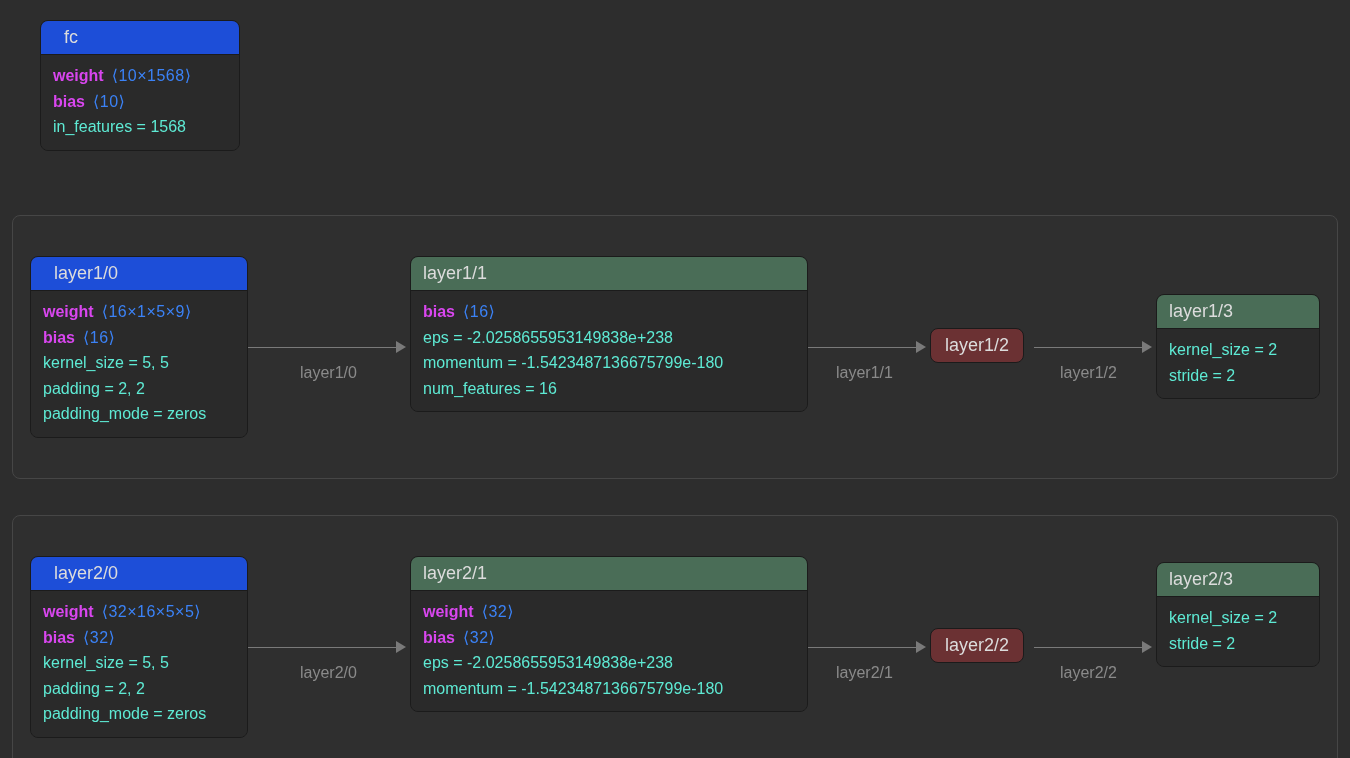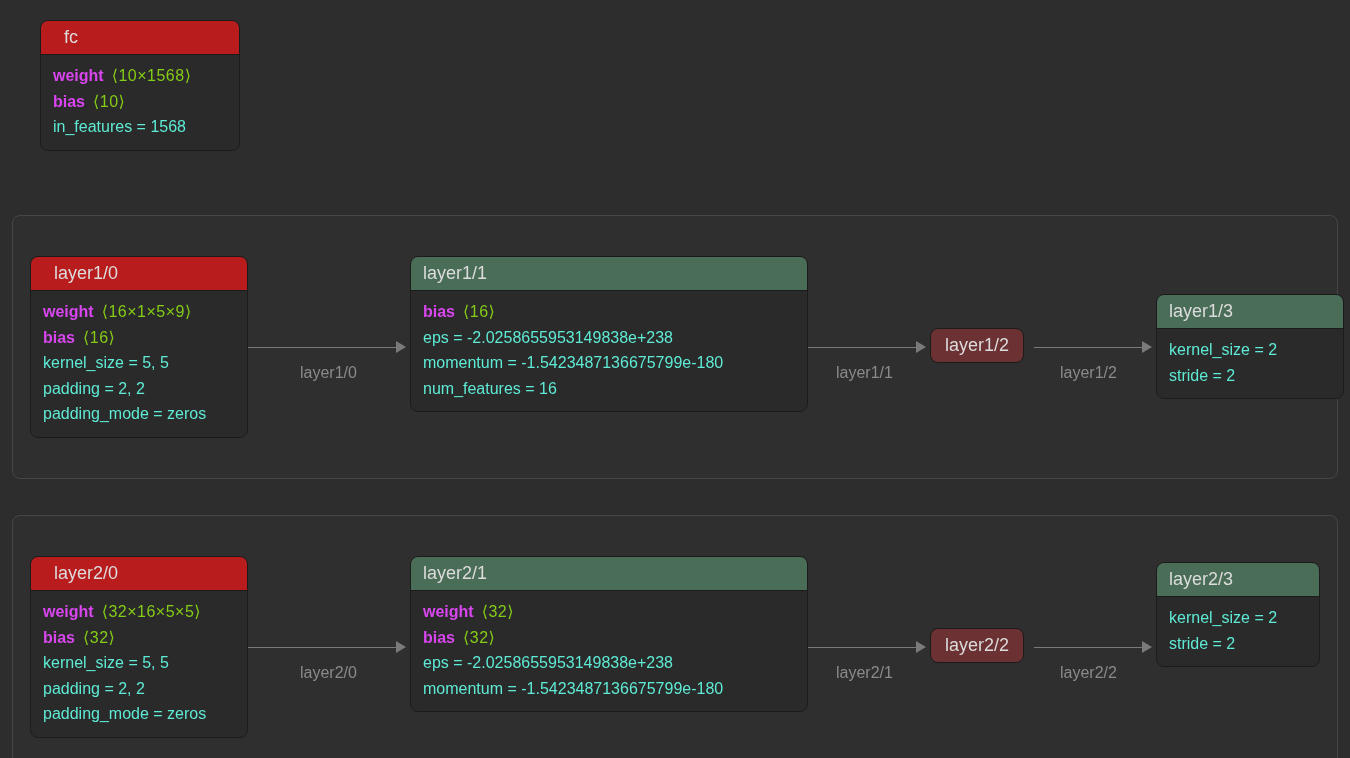--- a/index.html
+++ b/index.html
@@ -26,33 +26,33 @@
     overflow: hidden;
     border: 1px solid #1b1b1b;
     background: #2a2a2a;
   }
   .node-header {
     padding: 6px 12px 6px 12px;
     font-size: 18px;
     font-weight: 400;
     color: #dcdcdc;
   }
-  .hdr-blue   { background: #b91c1c; padding-left: 23px; }
+  .hdr-blue   { background: #1d4ed8; padding-left: 23px; }
   .hdr-green  { background: #4a6d57; }
   .hdr-maroon { background: #6b3133; }
   .node-body {
     padding: 8px 12px 10px 12px;
     font-size: 16px;
     line-height: 1.6;
     color: #9a9a9a;
     background: #2a2a2a;
     border-top: 1px solid #1b1b1b;
   }
   .row .k { font-weight: 700; color: #d946ef; }
-  .row .shape { color: #84cc16; letter-spacing: 0.5px; margin-left: 8px;}
+  .row .shape { color: #3b82f6; letter-spacing: 0.5px; margin-left: 8px;}
   .row .attr { color: #5eead4; }
 
   .mini-node {
     position: absolute;
     border-radius: 8px;
     border: 1px solid #1b1b1b;
     padding: 6px 14px;
     font-size: 18px;
     color: #dcdcdc;
   }
@@ -121,21 +121,21 @@
   <div class="arrow-line" style="left:808px; top:347px; width:108px;"></div>
   <div class="arrow-head" style="left:916px; top:341px;"></div>
   <div class="edge-label" style="left:836px; top:364px;">layer1/1</div>
 
   <div class="mini-node hdr-maroon" style="left:930px; top:328px;">layer1/2</div>
 
   <div class="arrow-line" style="left:1034px; top:347px; width:108px;"></div>
   <div class="arrow-head" style="left:1142px; top:341px;"></div>
   <div class="edge-label" style="left:1060px; top:364px;">layer1/2</div>
 
-  <div class="node" style="left:1156px; top:294px; width:188px;">
+  <div class="node" style="left:1156px; top:294px; width:164px;">
     <div class="node-header hdr-green">layer1/3</div>
     <div class="node-body">
       <div class="row"><span class="attr">kernel_size = 2</span></div>
       <div class="row"><span class="attr">stride = 2</span></div>
     </div>
   </div>
 
   <div class="group-box" style="left:12px; top:515px; width:1326px; height:264px;"></div>
 
   <div class="node" style="left:30px; top:556px; width:218px;">

